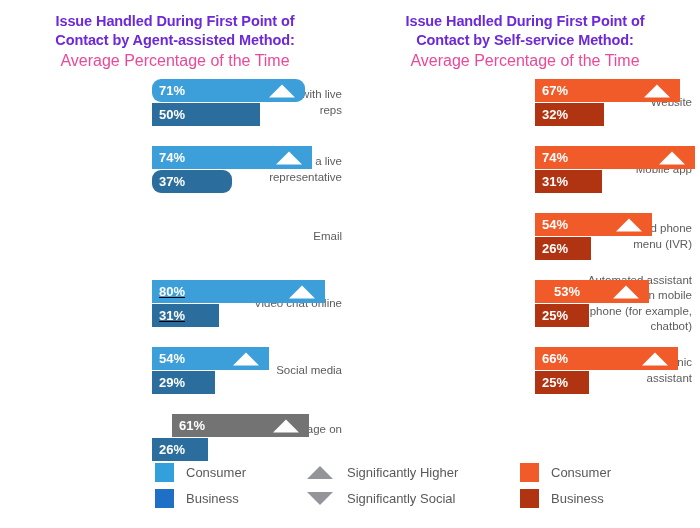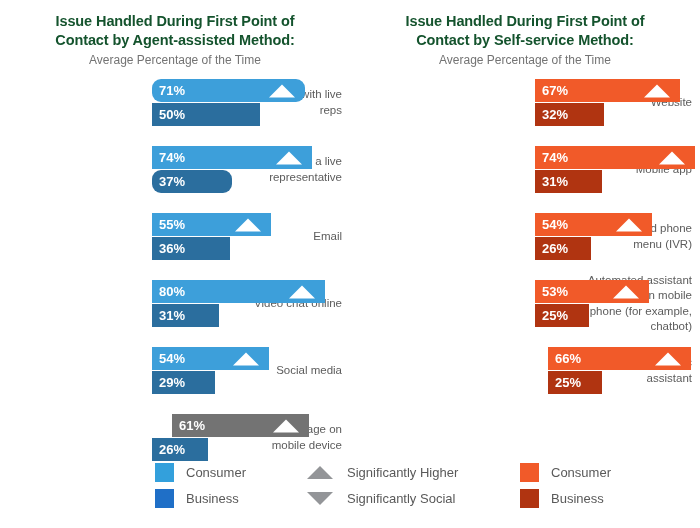--- a/index.html
+++ b/index.html
@@ -10,25 +10,25 @@
     overflow: hidden;
   }
   .page { position: relative; width: 700px; height: 528px; }
 
   .panel { position: absolute; top: 0; height: 450px; }
   .panel-left  { left: 0;   width: 350px; }
   .panel-right { left: 350px; width: 350px; }
 
   .titlebox { padding-top: 12px; text-align: center; }
   .title-main {
-    font-size: 14.5px; font-weight: bold; color: #14532d;
+    font-size: 14.5px; font-weight: bold; color: #6d28d9;
     line-height: 19px; letter-spacing: -0.1px;
   }
   .title-sub {
-    font-size: 12px; font-weight: normal; color: #737373;
+    font-size: 16px; font-weight: normal; color: #ec4899;
     line-height: 19px; margin-top: 1px;
   }
 
   .plot { position: relative; margin-top: 9px; }
 
   .group { position: relative; height: 67px; }
 
   .cat-label {
     position: absolute;
     right: 0; top: 0;
@@ -149,35 +149,26 @@
             </div>
             <div class="bar" style="width: 79.92px; background: rgb(43, 110, 158); border-radius: 9px;">
               <span class="bar-value">37%</span>
             </div>
           </div>
         </div>
         <div class="group">
           <div class="cat-label" style="top: 15.75px;">
             <div>Email</div>
           </div>
-          <div class="bars" style="left: 152px;">
-            <div class="bar" style="width: 118.8px; background: rgb(61, 159, 218);">
-              <span class="bar-value">55%</span>
-              <span class="tri-up"></span>
-            </div>
-            <div class="bar" style="width: 77.76px; background: rgb(43, 110, 158);">
-              <span class="bar-value">36%</span>
-            </div>
-          </div>
         </div>
         <div class="group">
           <div class="cat-label" style="top: 15.75px;">
             <div>Video chat online</div>
           </div>
-          <div class="bars" style="left: 152px;">
+          <div class="bars" style="left: 152px; text-decoration: underline;">
             <div class="bar" style="width: 172.8px; background: rgb(61, 159, 218);">
               <span class="bar-value">80%</span>
               <span class="tri-up"></span>
             </div>
             <div class="bar" style="width: 66.96px; background: rgb(43, 110, 158);">
               <span class="bar-value">31%</span>
             </div>
           </div>
         </div>
         <div class="group">
@@ -190,21 +181,20 @@
               <span class="tri-up"></span>
             </div>
             <div class="bar" style="width: 62.64px; background: rgb(43, 110, 158);">
               <span class="bar-value">29%</span>
             </div>
           </div>
         </div>
         <div class="group">
           <div class="cat-label" style="top: 8px;">
             <div>Text message on</div>
-            <div>mobile device</div>
           </div>
           <div class="bars" style="left: 152px;">
             <div class="bar" style="width: 137px; background: #737373; margin-left: 20px;">
               <span class="bar-value">61%</span>
               <span class="tri-up"></span>
             </div>
             <div class="bar" style="width: 56.16px; background: rgb(43, 110, 158);">
               <span class="bar-value">26%</span>
             </div>
           </div>
@@ -263,35 +253,35 @@
           </div>
         </div>
         <div class="group">
           <div class="cat-label" style="top: -7.5px;">
             <div>Automated assistant</div>
             <div>online or on mobile</div>
             <div>phone (for example,</div>
             <div>chatbot)</div>
           </div>
           <div class="bars" style="left: 185px;">
-            <div class="bar" style="width: 114.48px; background: rgb(241, 90, 41);">
+            <div class="bar" style="width: 114.48px; background: rgb(241, 90, 41); padding-left: 12px;">
               <span class="bar-value">53%</span>
               <span class="tri-up"></span>
             </div>
             <div class="bar" style="width: 54px; background: rgb(176, 52, 17);">
               <span class="bar-value">25%</span>
             </div>
           </div>
         </div>
         <div class="group">
           <div class="cat-label" style="top: 8px;">
             <div>Home electronic</div>
             <div>assistant</div>
           </div>
-          <div class="bars" style="left: 198px;">
+          <div class="bars" style="left: 185px;">
             <div class="bar" style="width: 142.56px; background: rgb(241, 90, 41);">
               <span class="bar-value">66%</span>
               <span class="tri-up"></span>
             </div>
             <div class="bar" style="width: 54px; background: rgb(176, 52, 17);">
               <span class="bar-value">25%</span>
             </div>
           </div>
         </div>
       </div>

